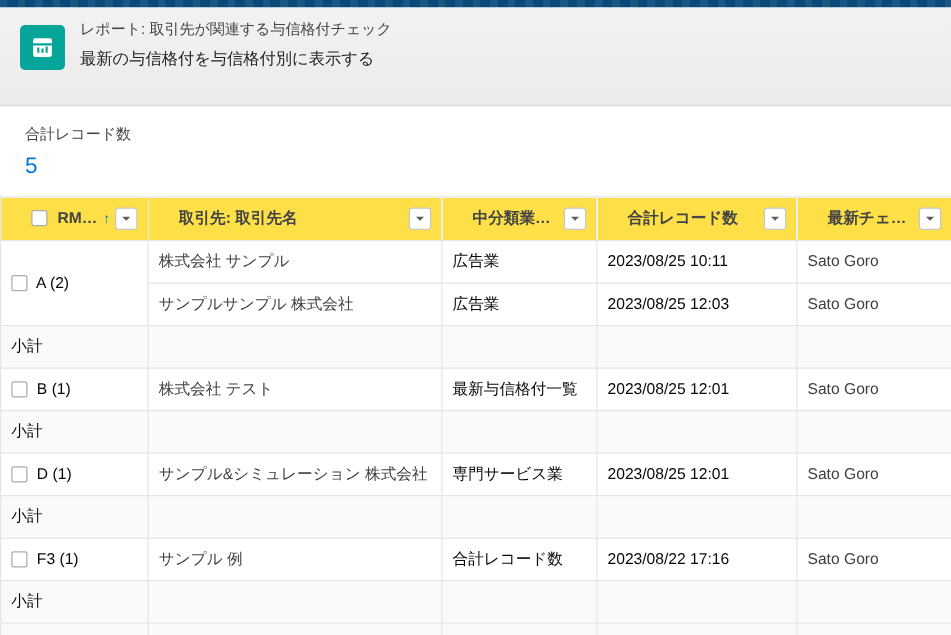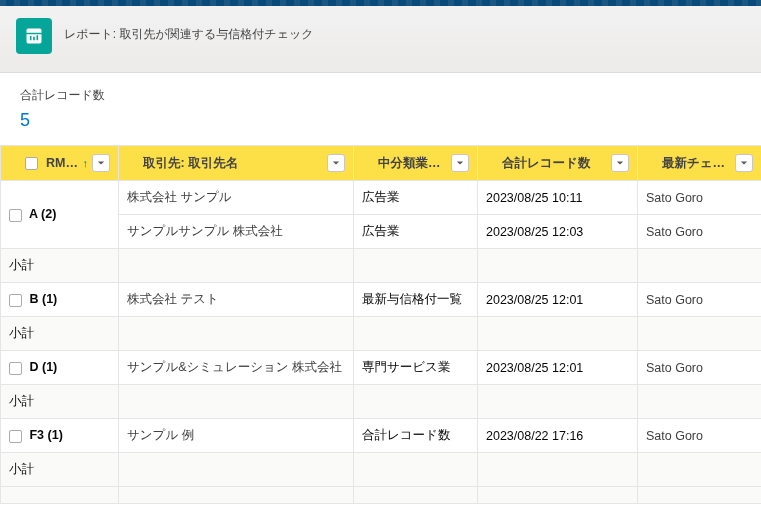--- a/index.html
+++ b/index.html
@@ -10,24 +10,24 @@
     background: #fff;
     width: 761px;
   }
   .topbar {
     height: 6px;
     background: #0a4a7a;
     background-image: repeating-linear-gradient(90deg, rgba(255,255,255,0.07) 0 6px, transparent 6px 14px);
   }
   .header {
     background: linear-gradient(#f3f2f2, #ecebea);
-    padding: 10px 16px 18px 16px;
+    padding: 10px 16px 28px 16px;
     border-bottom: 1px solid #dddbda;
     display: flex;
-    align-items: center;
+    align-items: flex-end;
     gap: 12px;
   }
   .header-icon {
     width: 36px; height: 36px;
     border-radius: 4px;
     background: #06a59a;
     display: flex; align-items: center; justify-content: center;
     flex-shrink: 0;
     margin-top: 2px;
   }
@@ -82,21 +82,21 @@
   .chk {
     width: 13px; height: 13px;
     border: 1px solid #adabaa;
     border-radius: 2px;
     display: inline-block;
     background: #fff;
   }
   th .chk, .group-cell .chk { margin-right: 4px; vertical-align: middle; }
 
   .link { color: #404040; cursor: pointer; }
-  .group-cell { font-size: 12.5px; font-weight: bold; }
+  .group-cell { font-size: 12.5px; }
   .subtotal td, .total-row td { background: #fafaf9; font-size: 12.5px; }
   .subtotal td:first-child, .total-row td:first-child { font-weight: 400; margin-left: 24px; }
   .total-row td { font-weight: 400; }
 
   
   col.c1 { width: 118px; }
   col.c2 { width: 235px; }
   col.c3 { width: 124px; }
   col.c4 { width: 160px; }
   col.c5 { width: 124px; }
@@ -107,20 +107,21 @@
 <div class="topbar"></div>
 
 <div class="header">
   <div class="header-icon">
     <svg viewBox="0 0 24 24">
         <path d="M5 3h14a2 2 0 0 1 2 2v3H3V5a2 2 0 0 1 2-2zM3 10h18v9a2 2 0 0 1-2 2H5a2 2 0 0 1-2-2v-9zm4 2v5h2v-5H7zm4 1v4h2v-4h-2zm4-2v6h2v-6h-2z"></path>
       </svg>
   </div>
   <div class="header-text">
     <div class="eyebrow">レポート: 取引先が関連する与信格付チェック</div>
+    <div class="desc">最新の与信格付を与信格付別に表示する</div>
   </div>
 </div>
 
 <div class="summary">
   <div class="label">合計レコード数</div>
   <div class="value">5</div>
 </div>
 
 <table class="data">
   <colgroup>

